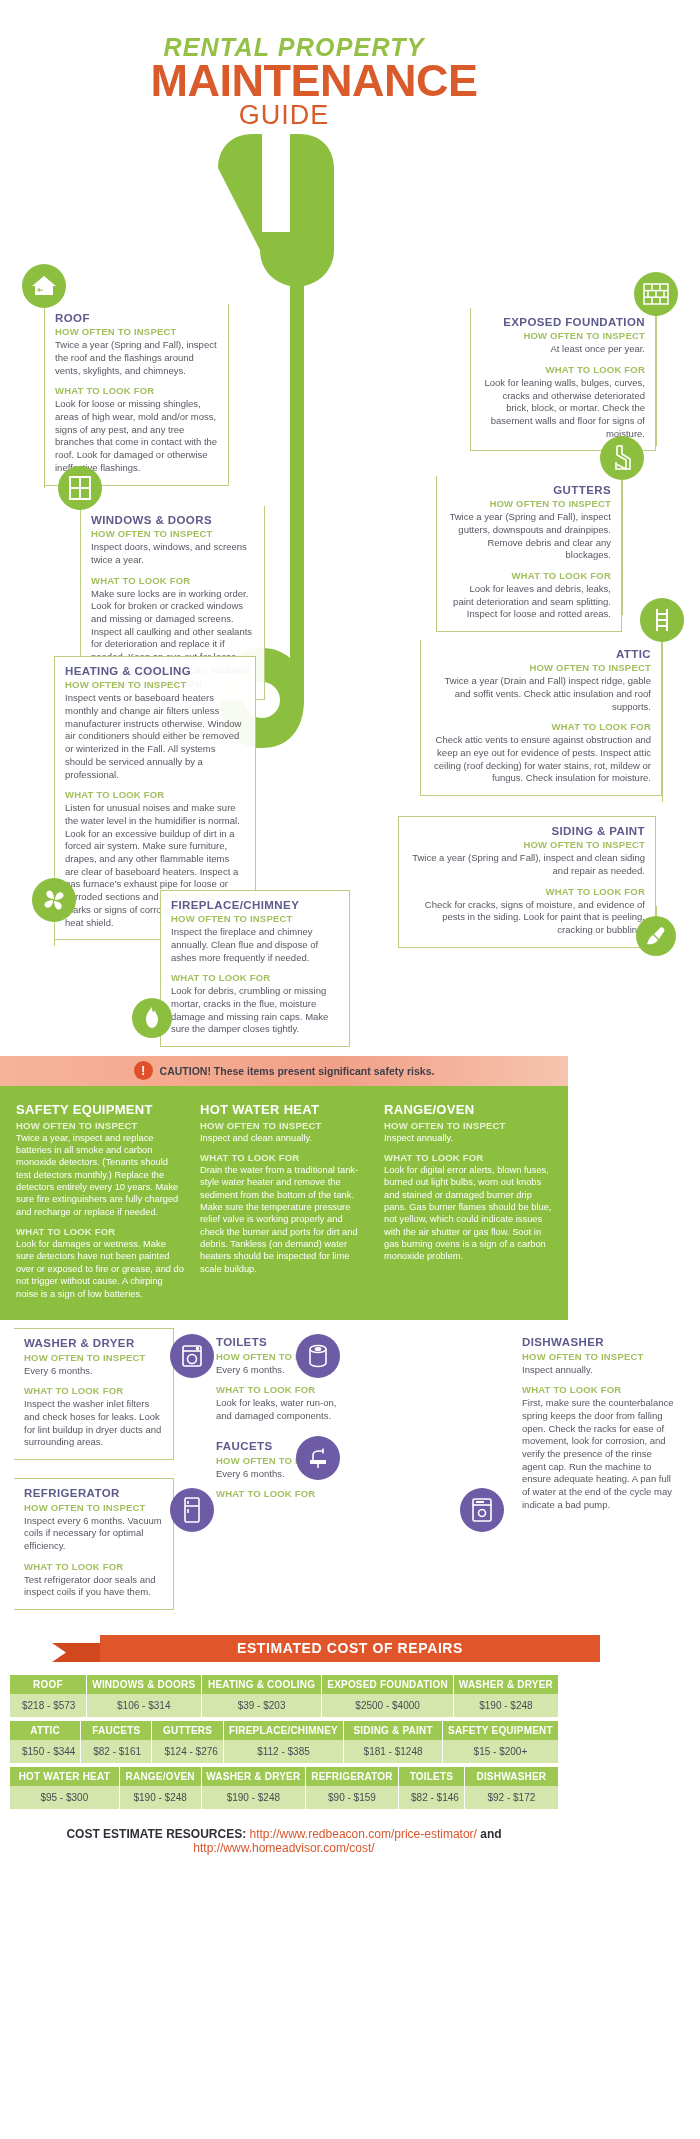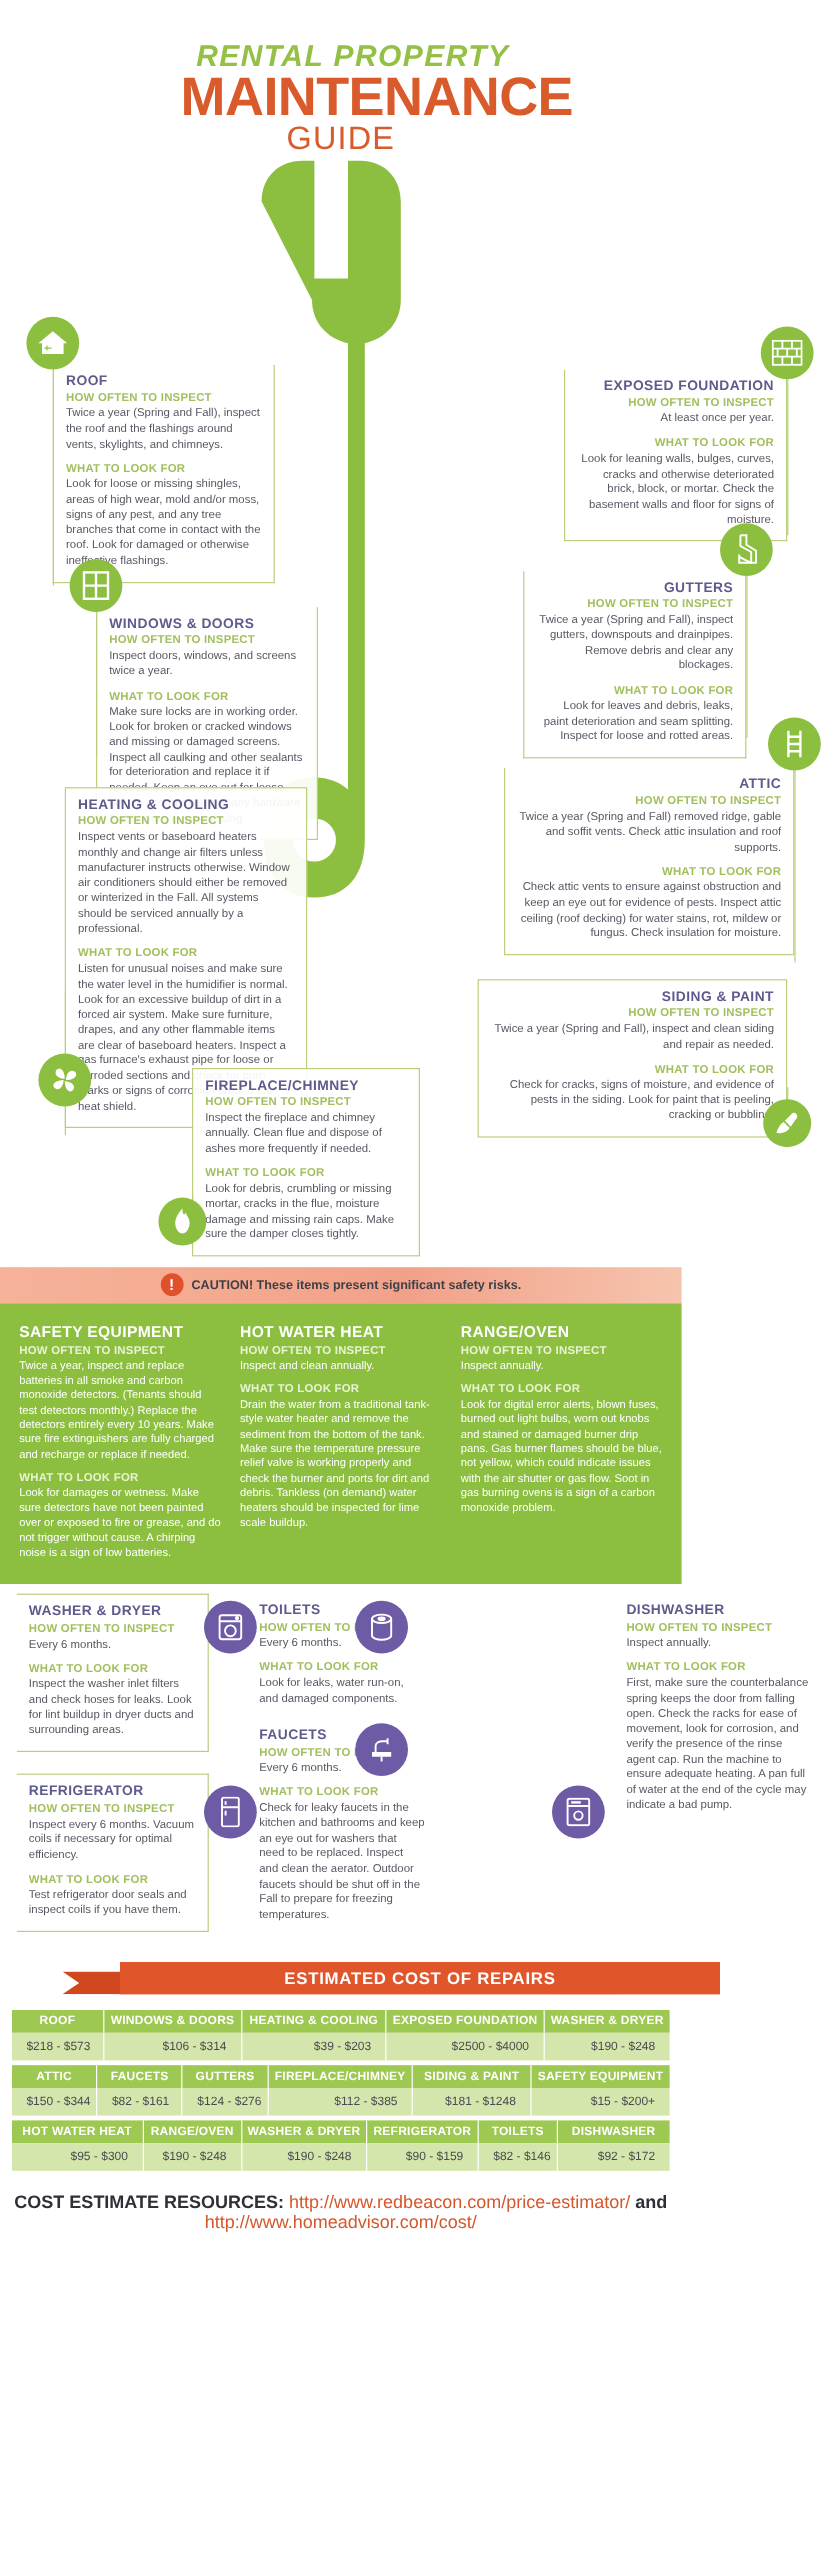--- a/index.html
+++ b/index.html
@@ -129,26 +129,26 @@
   .ct-row { display: flex; width: 100%; }
   .ct-head { background: #9dc851; }
   .ct-vals { background: #d4e6ab; margin-bottom: 4px; }
   .ct-cell {
     text-align: center; padding: 4px 2px; font-size: 10px;
     border-right: 1px solid #ffffff; overflow: hidden; white-space: nowrap;
   }
   .ct-head .ct-cell {
     color: #ffffff; font-weight: bold; letter-spacing: 0.2px; font-size: 10px;
   }
-  .ct-vals .ct-cell { color: #4a4a54; font-size: 10px; padding: 6px 12px; text-align: right; }
+  .ct-vals .ct-cell { color: #4a4a54; font-size: 10px; padding: 6px 12px; }
   .ct-cell:last-child { border-right: none; }
 
   .resources {
     padding: 14px 10px 16px 10px; text-align: center;
-    font-size: 15px; color: #3f3f4a; z-index: 3; position: relative;
+    font-size: 12px; color: #3f3f4a; z-index: 3; position: relative;
   }
   .resources b { font-weight: bold; color: #2f2f38; }
   .res-link { color: #d6562c; }
 </style>
 </head>
 <body>
 
 <div class="page">
 
   <div class="header">
@@ -263,21 +263,21 @@
         <line x1="6" y1="7" x2="16" y2="7"></line>
         <line x1="6" y1="13" x2="16" y2="13"></line>
         <line x1="6" y1="19" x2="16" y2="19"></line>
       </svg>
     </div>
     <div class="stem" style="left:662px; top:506px; height:160px;"></div>
     <div class="blk right" style="left:420px; top:504px; width:242px;">
       <div class="card" style="border-top:none;">
         <div class="title">ATTIC</div>
         <div class="sub">HOW OFTEN TO INSPECT</div>
-        <div class="body">Twice a year (Spring and Fall) removed ridge, gable and soffit vents. Check attic insulation and roof supports.</div>
+        <div class="body">Twice a year (Drain and Fall) inspect ridge, gable and soffit vents. Check attic insulation and roof supports.</div>
         <div class="gap"></div>
         <div class="sub">WHAT TO LOOK FOR</div>
         <div class="body">Check attic vents to ensure against obstruction and keep an eye out for evidence of pests. Inspect attic ceiling (roof decking) for water stains, rot, mildew or fungus. Check insulation for moisture.</div>
       </div>
     </div>
 
     <div class="blk left" style="left:54px; top:520px; width:202px;">
       <div class="card">
         <div class="title">HEATING &amp; COOLING</div>
         <div class="sub">HOW OFTEN TO INSPECT</div>
@@ -431,21 +431,20 @@
         <line x1="12" y1="17" x2="12" y2="21"></line>
       </svg>
     </div>
     <div class="blk left" style="left:206px; top:112px; width:158px;">
       <div class="card" style="border:none; background:transparent;">
         <div class="title">FAUCETS</div>
         <div class="sub">HOW OFTEN TO INSPECT</div>
         <div class="body">Every 6 months.</div>
         <div class="gap"></div>
         <div class="sub">WHAT TO LOOK FOR</div>
-        <div class="body">Check for leaky faucets in the kitchen and bathrooms and keep an eye out for washers that need to be replaced. Inspect and clean the aerator. Outdoor faucets should be shut off in the Fall to prepare for freezing temperatures.</div>
       </div>
     </div>
 
     <div class="circ purple" style="left:460px; top:168px;">
       <svg width="22" height="24" viewBox="0 0 22 24" fill="none" stroke="#ffffff" stroke-width="1.6">
         <rect x="2" y="1" width="18" height="22" rx="1.5"></rect>
         <line x1="2" y1="7" x2="20" y2="7"></line>
         <rect x="5" y="3" width="8" height="2" fill="#ffffff" stroke="none"></rect>
         <circle cx="11" cy="15" r="3.5"></circle>
       </svg>

